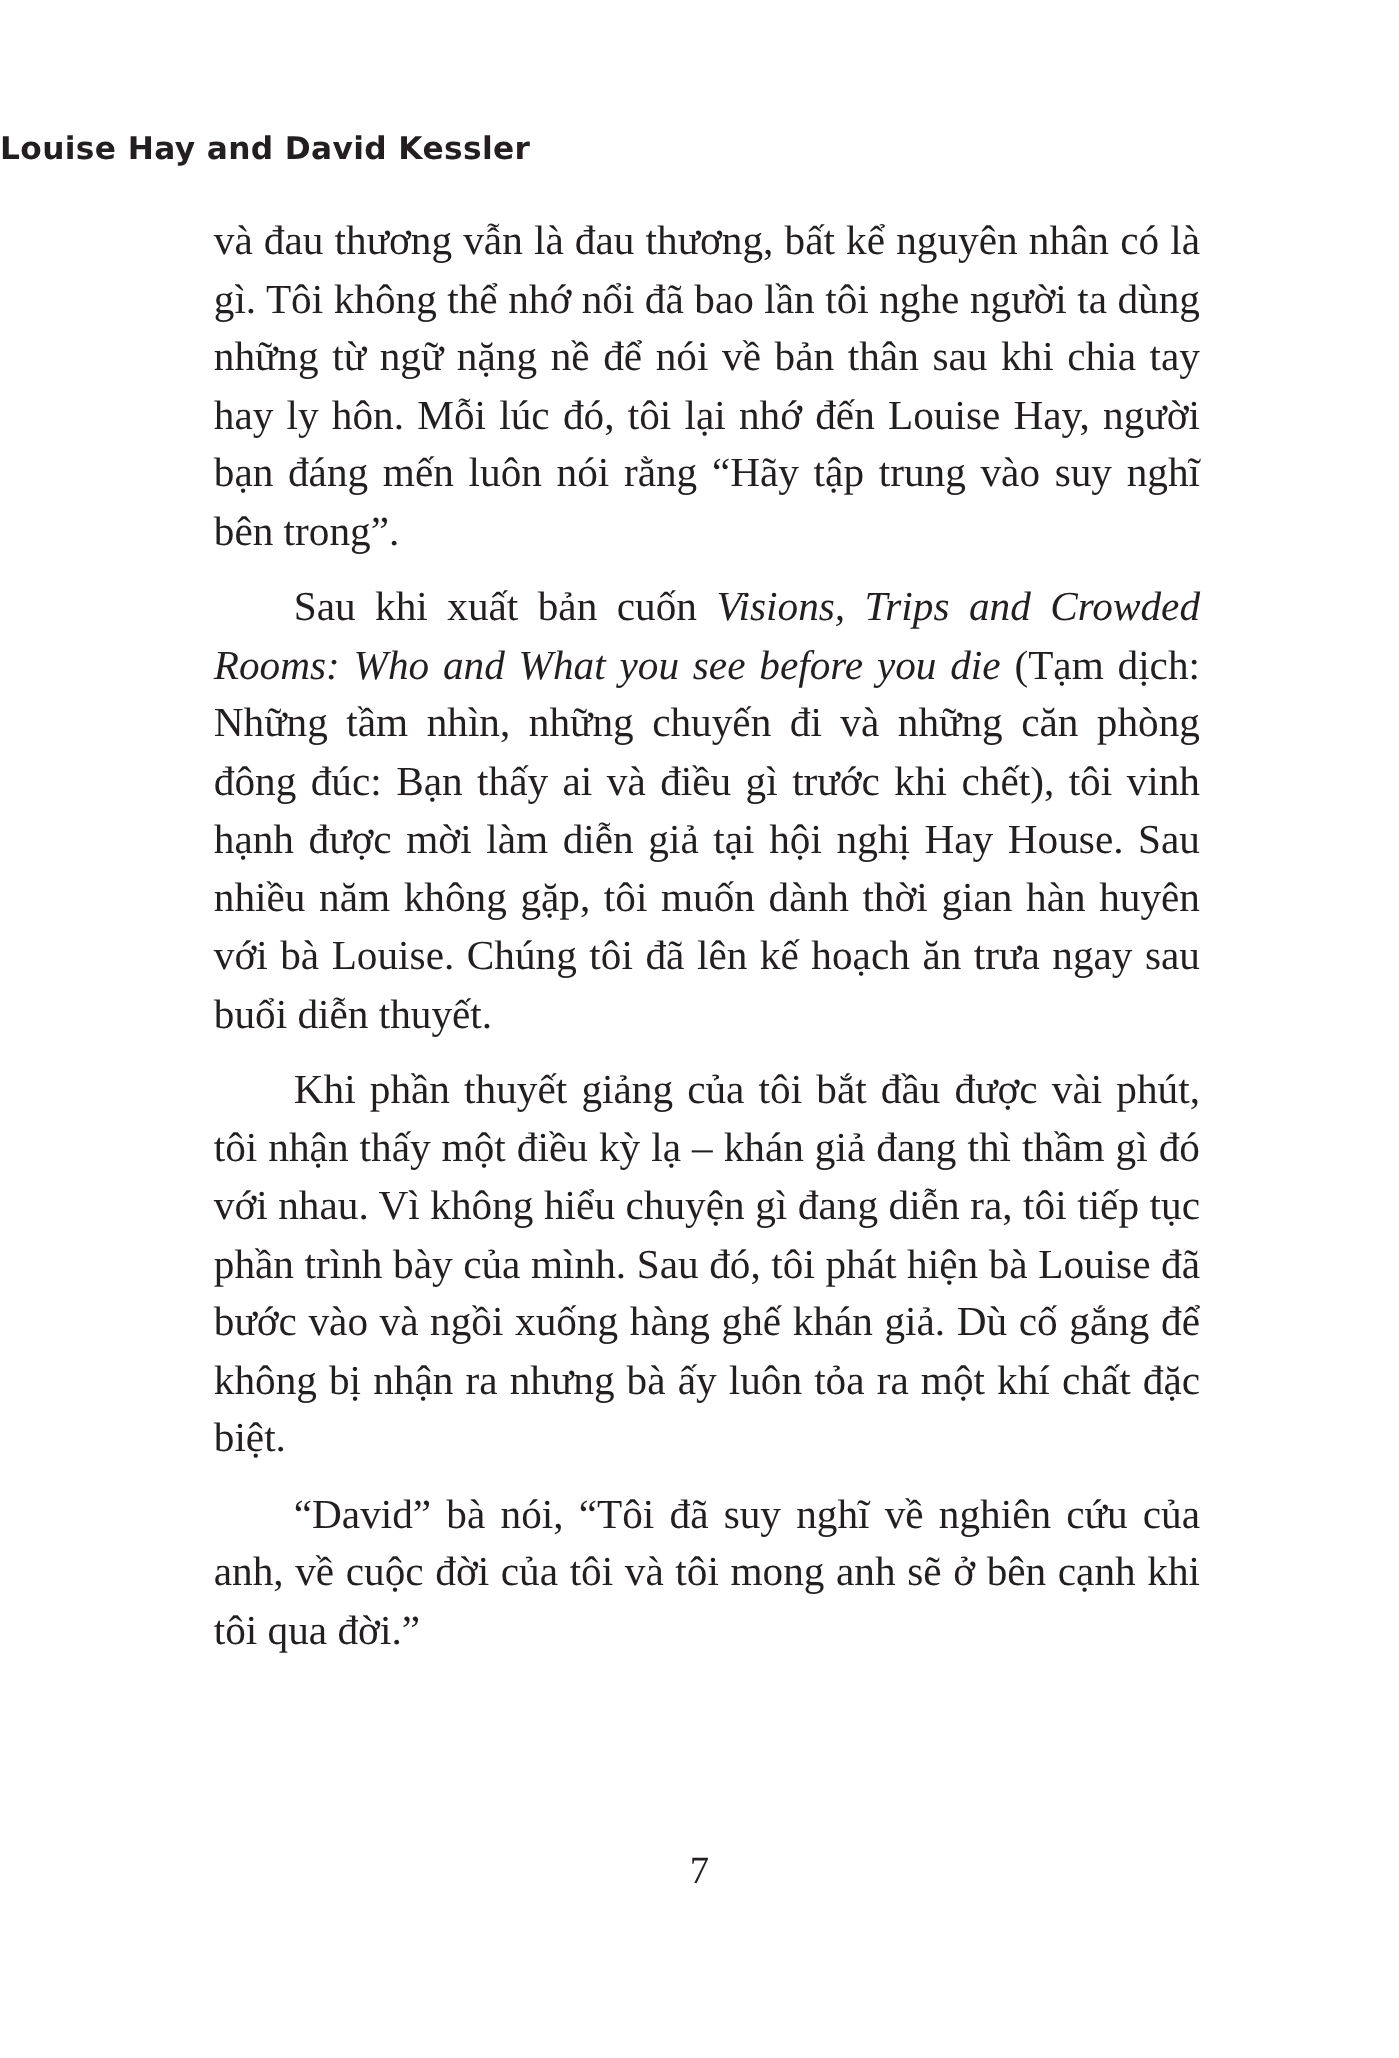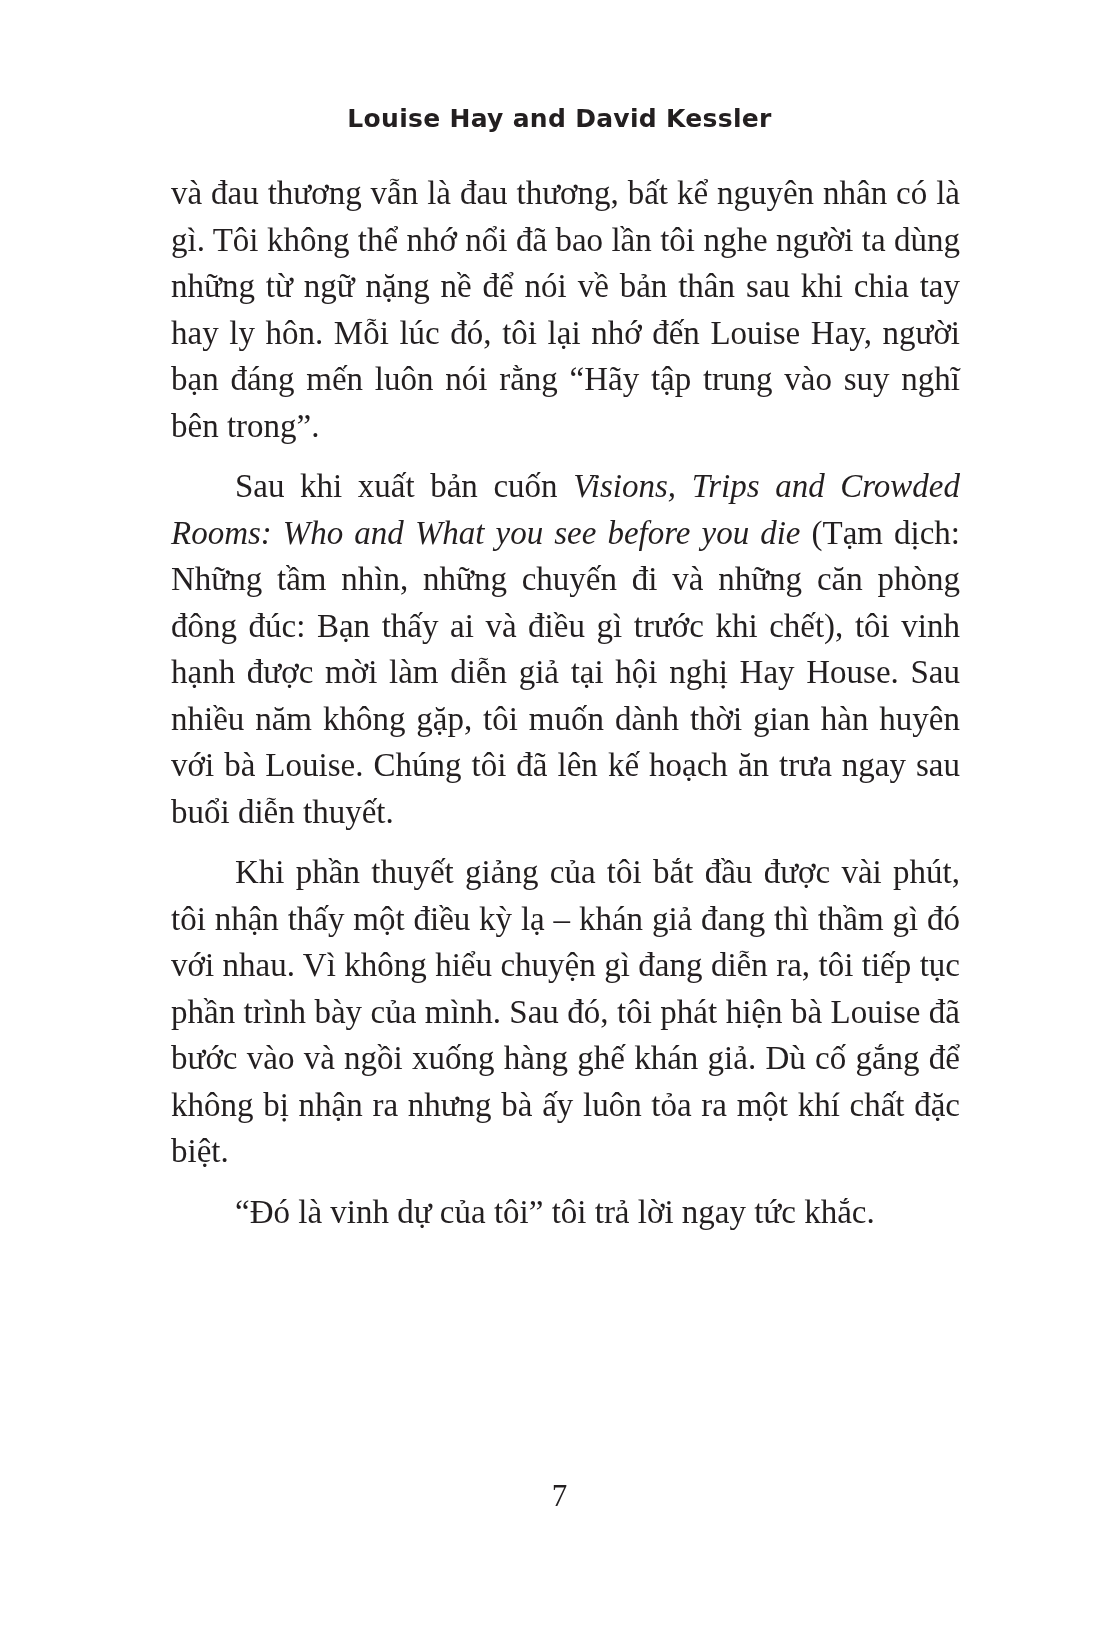--- a/index.html
+++ b/index.html
@@ -15,21 +15,21 @@
     color: #231f20;
     font-family: "Liberation Serif", serif;
     overflow: hidden;
   }
   
   .running-head {
     position: absolute;
     top: 104px;
     left: 0;
     width: 100%;
-    text-align: center;
+    text-align: left;
     font-family: "DejaVu Sans", sans-serif;
     font-weight: 700;
     font-size: 25px;
     letter-spacing: 0.3px;
     color: #231f20;
     white-space: nowrap;
   }
   
   .body-text {
     position: absolute;
@@ -67,18 +67,18 @@
 <body>
 
 <div class="page" style="color: rgb(35, 31, 32); background: rgb(255, 255, 255);">
 
   <div class="running-head">Louise Hay and David Kessler</div>
 
   <div class="body-text">
       <p class=""><span>và đau thương vẫn là đau thương, bất kể nguyên nhân có là gì. Tôi không thể nhớ nổi đã bao lần tôi nghe người ta dùng những từ ngữ nặng nề để nói về bản thân sau khi chia tay hay ly hôn. Mỗi lúc đó, tôi lại nhớ đến Louise Hay, người bạn đáng mến luôn nói rằng “Hãy tập trung vào suy nghĩ bên trong”.</span></p>
       <p class="indent"><span>Sau khi xuất bản cuốn </span><em>Visions, Trips and Crowded Rooms: Who and What you see before you die</em><span> (Tạm dịch: Những tầm nhìn, những chuyến đi và những căn phòng đông đúc: Bạn thấy ai và điều gì trước khi chết), tôi vinh hạnh được mời làm diễn giả tại hội nghị Hay House. Sau nhiều năm không gặp, tôi muốn dành thời gian hàn huyên với bà Louise. Chúng tôi đã lên kế hoạch ăn trưa ngay sau buổi diễn thuyết.</span></p>
       <p class="indent"><span>Khi phần thuyết giảng của tôi bắt đầu được vài phút, tôi nhận thấy một điều kỳ lạ – khán giả đang thì thầm gì đó với nhau. Vì không hiểu chuyện gì đang diễn ra, tôi tiếp tục phần trình bày của mình. Sau đó, tôi phát hiện bà Louise đã bước vào và ngồi xuống hàng ghế khán giả. Dù cố gắng để không bị nhận ra nhưng bà ấy luôn tỏa ra một khí chất đặc biệt.</span></p>
-      <p class="indent"><span>“Đó là vinh dự của tôi” tôi trả lời ngay tức khắc.</span></p>
+      <p class="indent"><span>“David” bà nói, “Tôi đã suy nghĩ về nghiên cứu của anh, về cuộc đời của tôi và tôi mong anh sẽ ở bên cạnh khi tôi qua đời.”</span></p>
     </div>
 
   <div class="page-number">7</div>
 
 </div>
 
 </body></html>

